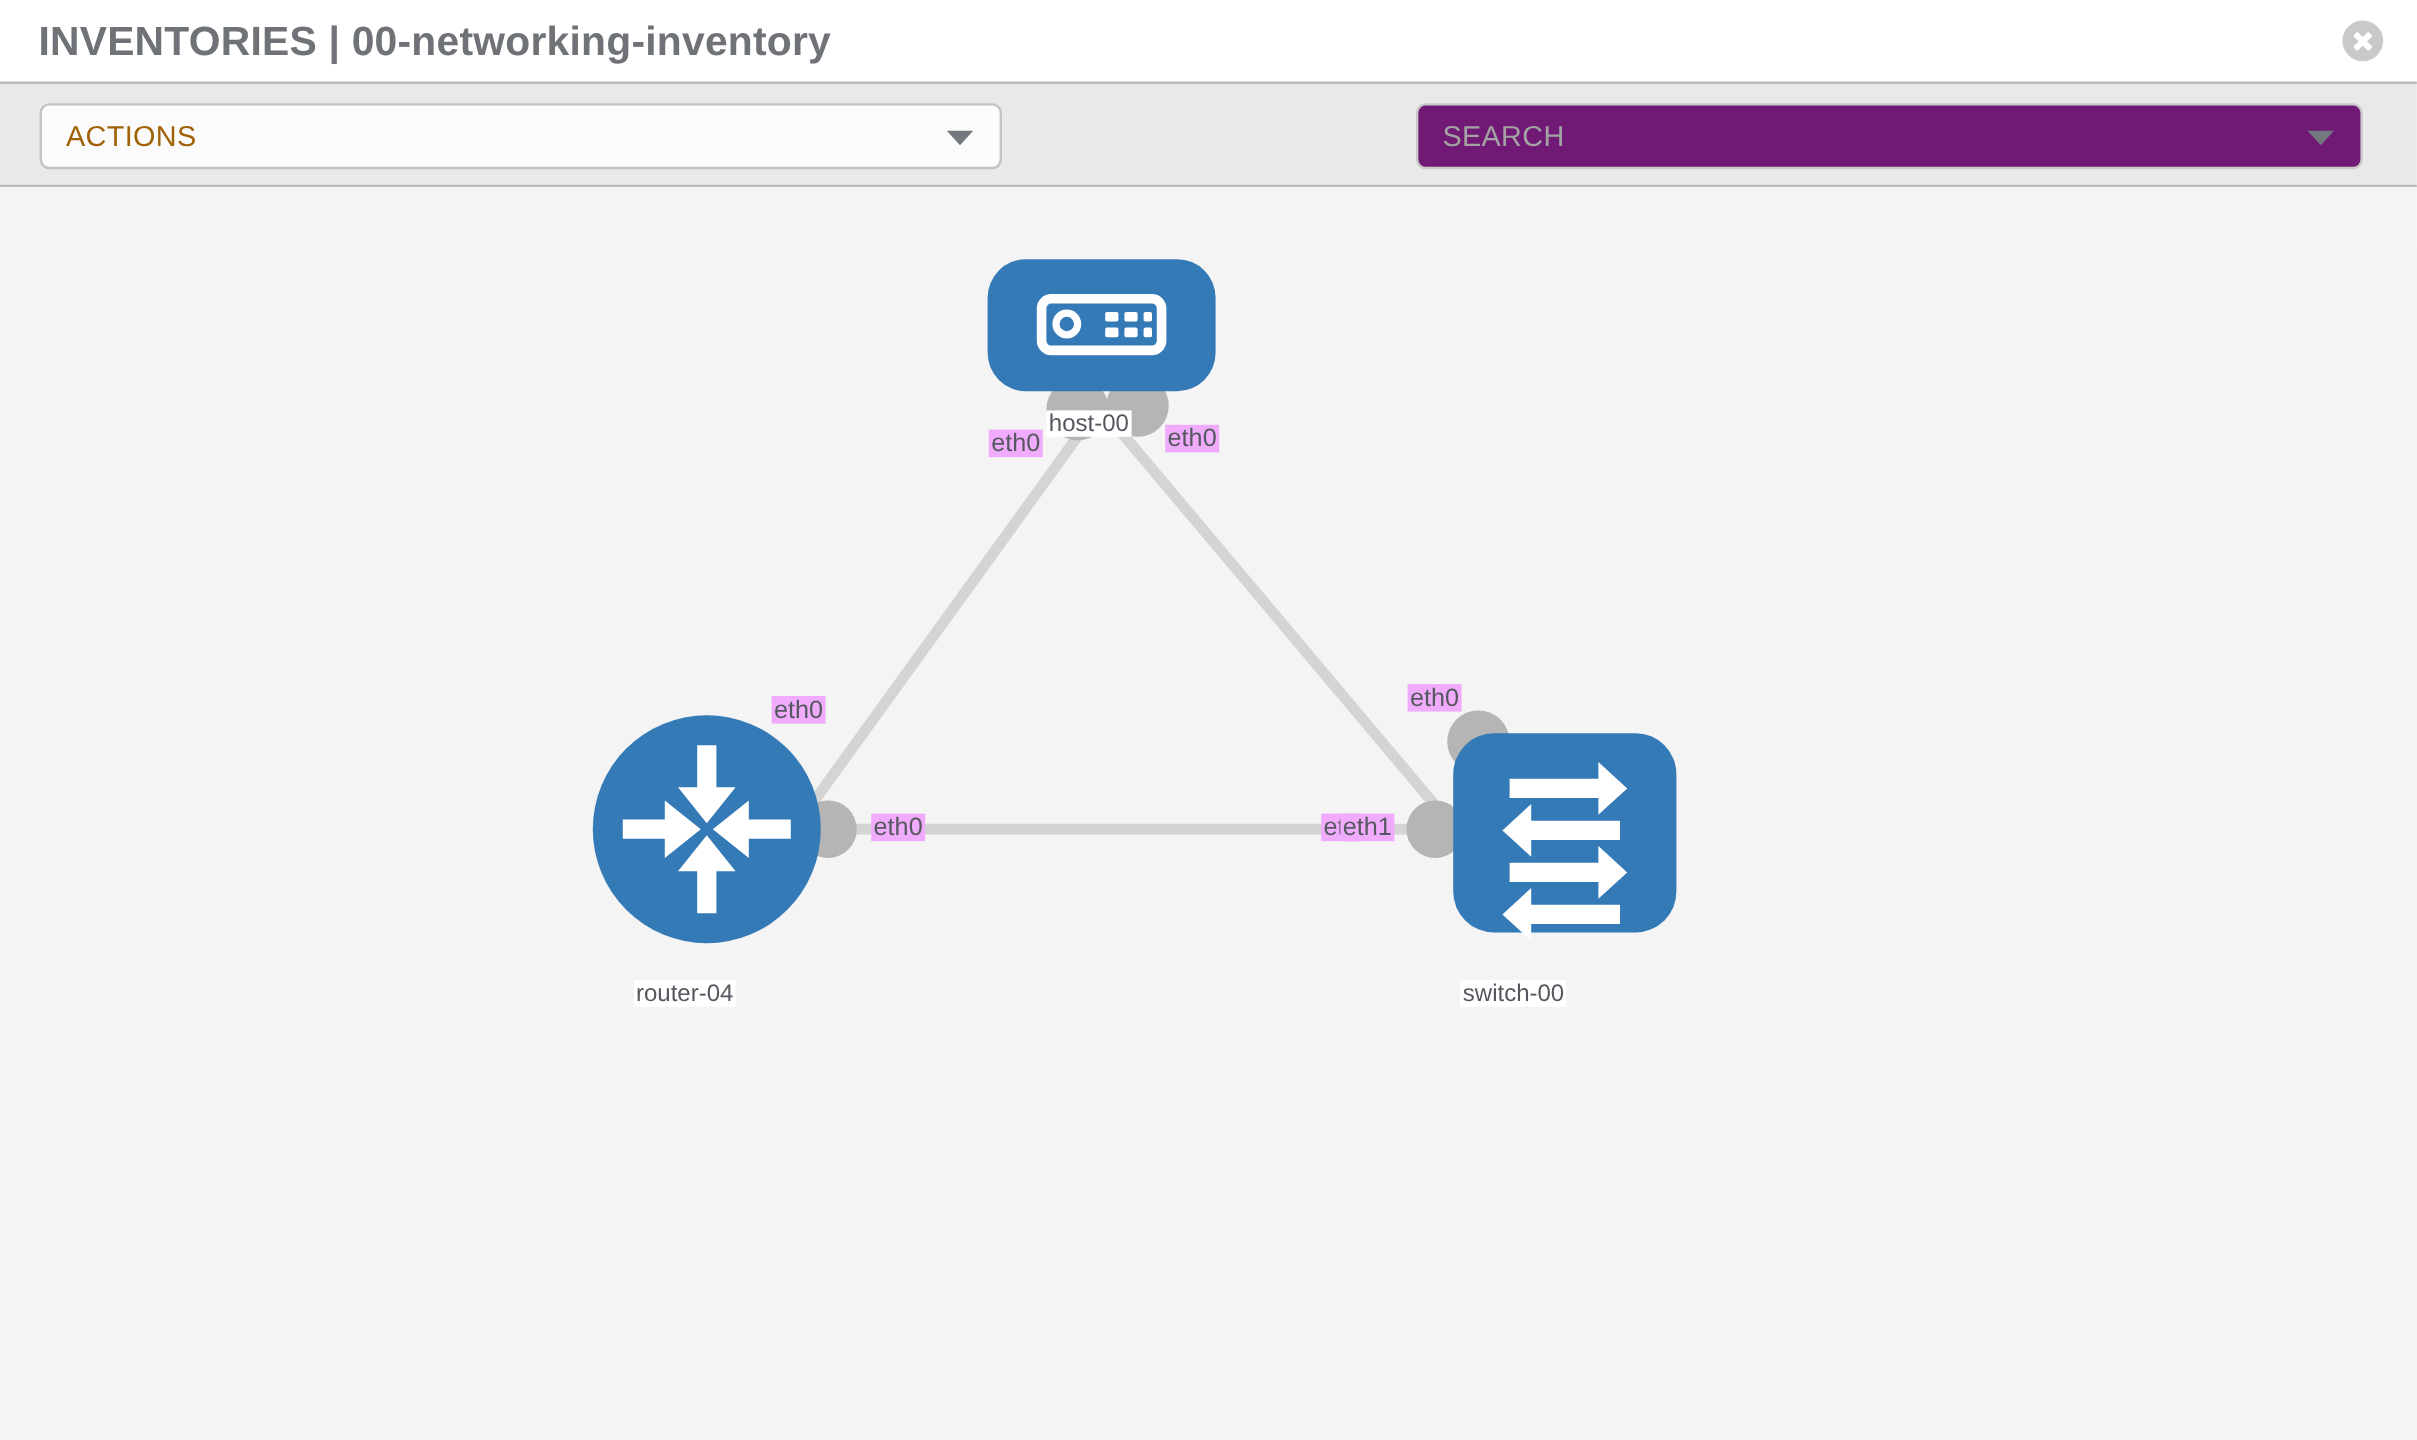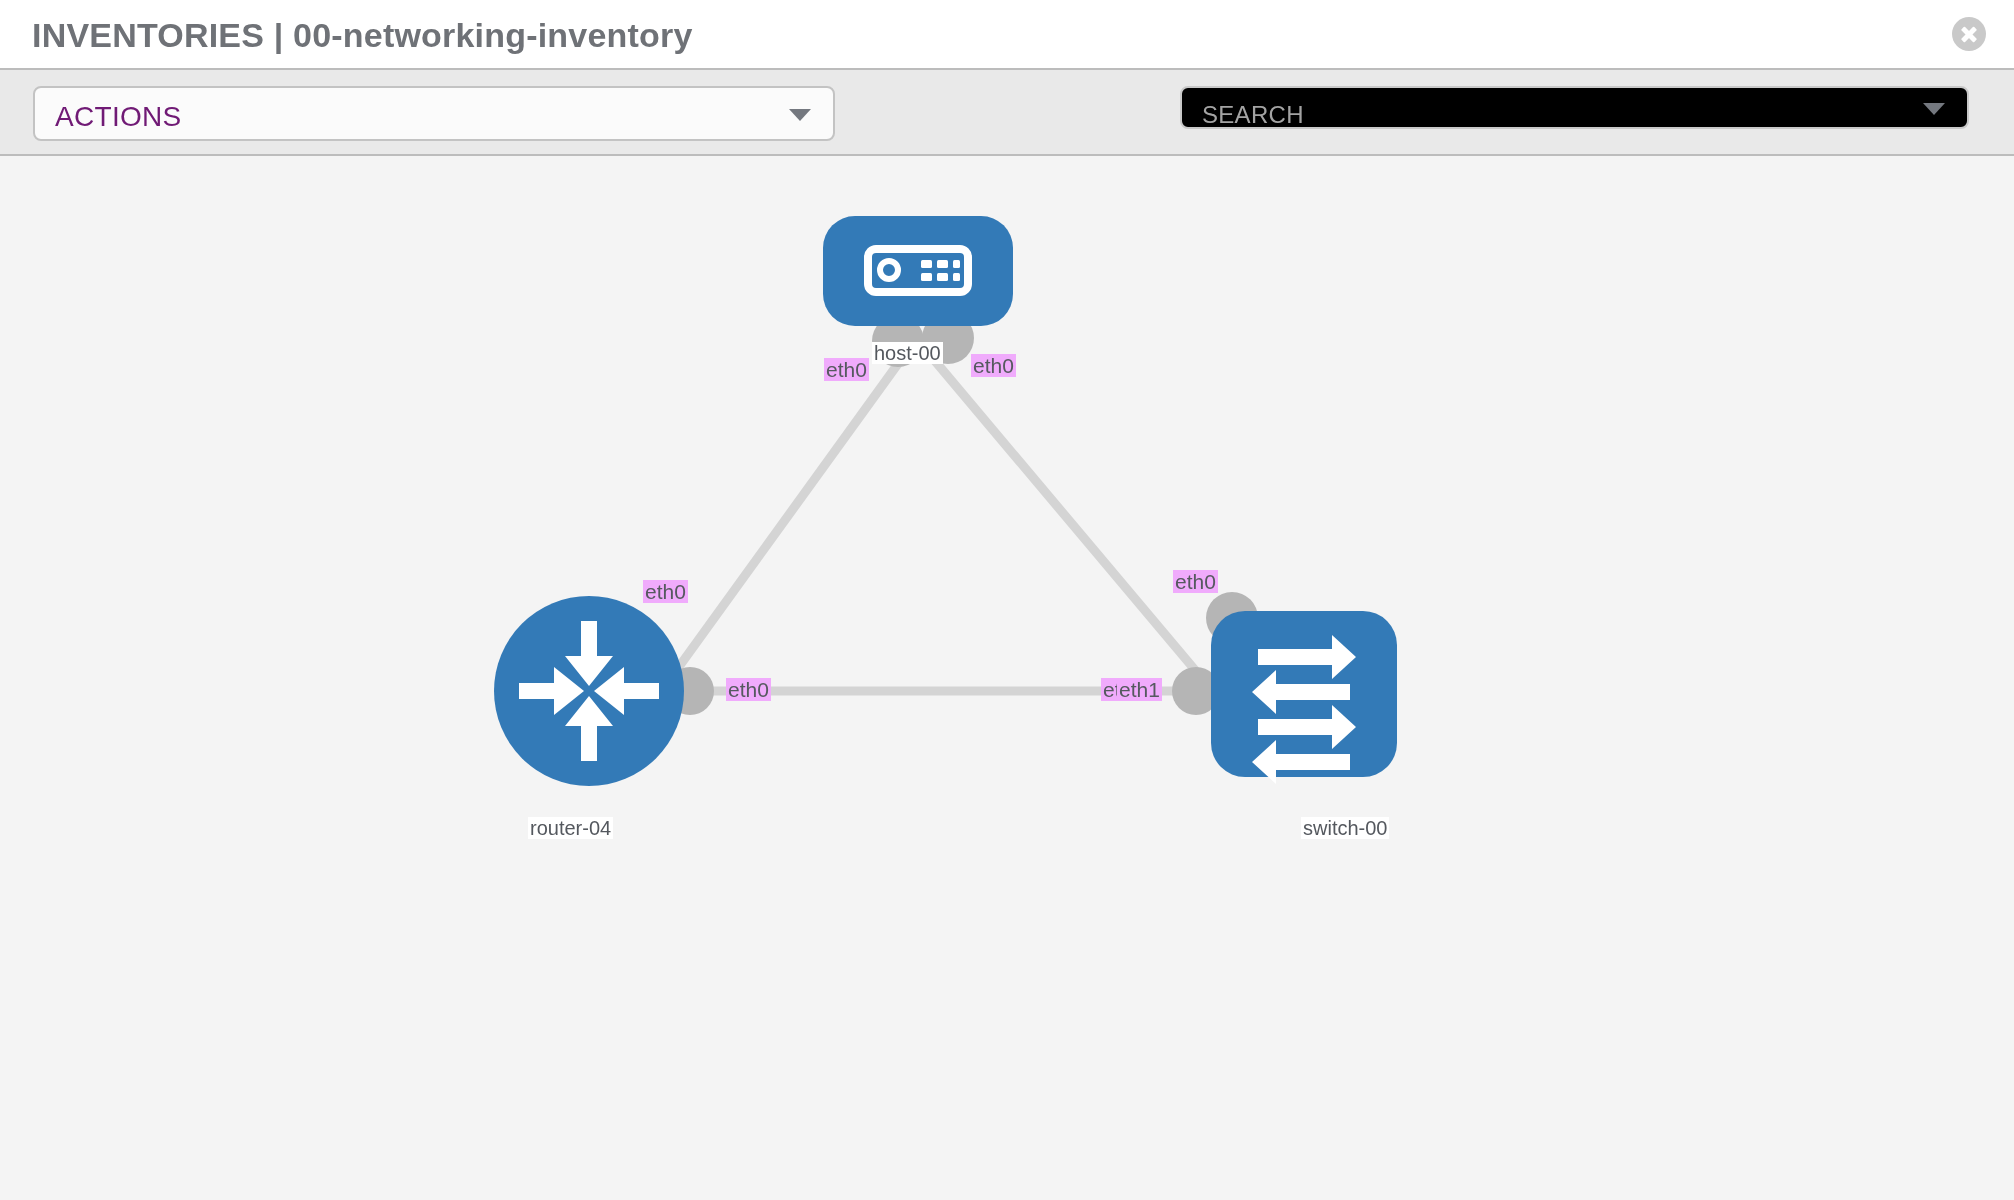--- a/index.html
+++ b/index.html
@@ -77,22 +77,22 @@
     background: #fbfbfb;
     border: 2px solid #c3c3c3;
     border-radius: 8px;
     box-sizing: border-box;
     cursor: pointer;
   }
   #actions-select .sel-label {
     position: absolute;
     left: 20px;
     top: 13px;
-    font-size: 28px;
-    color: #701a75;
+    font-size: 24px;
+    color: #a16207;
     letter-spacing: 0.3px;
   }
   .caret {
     position: absolute;
     right: 22px;
     top: 50%;
     margin-top: -5px;
     width: 0; height: 0;
     border-left: 11px solid transparent;
     border-right: 11px solid transparent;
@@ -107,22 +107,22 @@
     cursor: pointer;
   }
   #wrench-icon { left: 1043px; }
   #key-icon { left: 1110px; }
 
   #search-select {
     position: absolute;
     left: 1180px;
     top: 16px;
     width: 789px;
-    height: 43px;
-    background: #000000;
+    height: 55px;
+    background: #701a75;
     border: 2px solid #c9c9c9;
     border-radius: 8px;
     box-sizing: border-box;
     cursor: text;
   }
   #search-select .sel-label {
     position: absolute;
     left: 20px;
     top: 13px;
     font-size: 24px;
@@ -261,21 +261,21 @@
 
         <path d="M1350 598 h-74 v-14 l-24 22 24 22 v-14 h74 z"></path>
       </g>
     </g>
   </svg>
 
   <div class="node-label" style="left:872px; top:186px;">host-00</div>
 
   <div class="node-label" style="left:528px; top:661px;">router-04</div>
 
-  <div class="node-label" style="left:1301px; top:661px;">switch-00</div>
+  <div class="node-label" style="left:1217px; top:661px;">switch-00</div>
 
   <div class="port-label" style="left:824px; top:202px;">eth0</div>
 
   <div class="port-label" style="left:971px; top:198px;">eth0</div>
 
   <div class="port-label" style="left:643px; top:424px;">eth0</div>
 
   <div class="port-label" style="left:1173px; top:414px;">eth0</div>
 
   <div class="port-label" style="left:726px; top:522px;">eth0</div>

